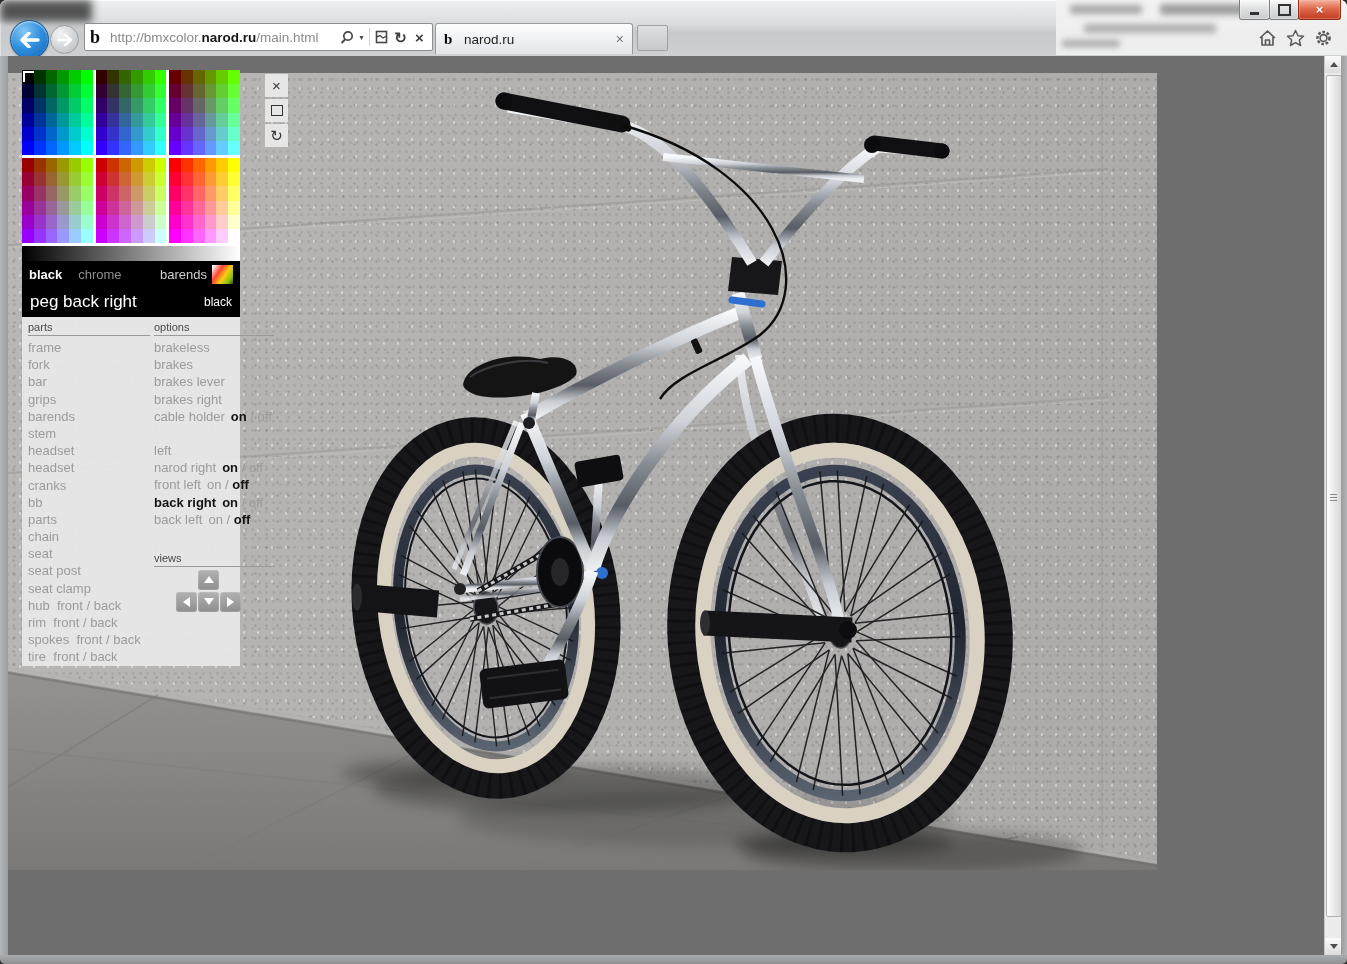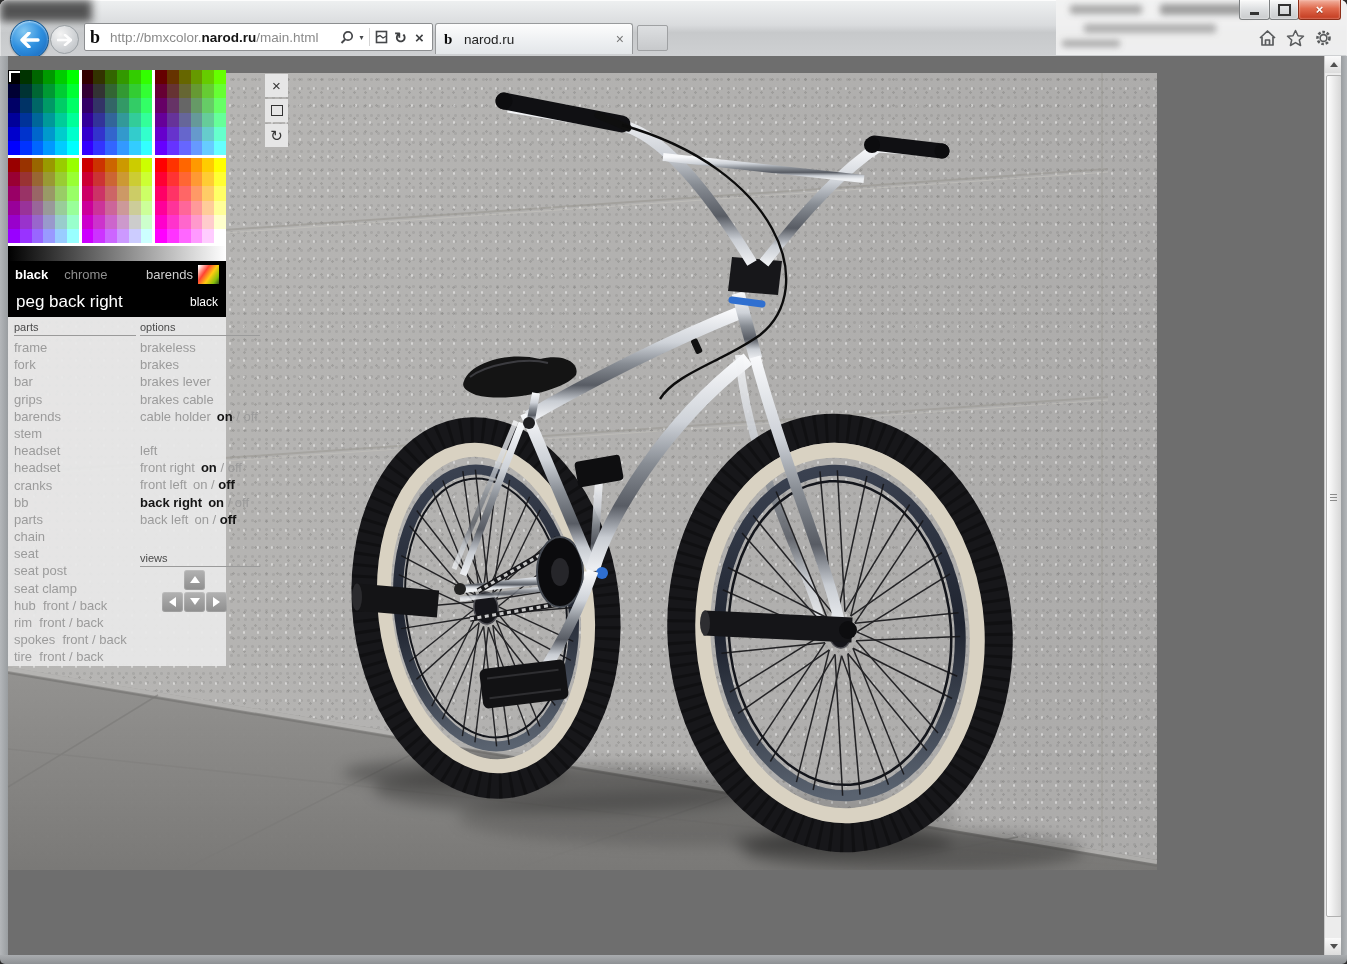--- a/index.html
+++ b/index.html
@@ -79,21 +79,21 @@
     background-image:
       radial-gradient(circle, rgba(55,55,52,.16) 1px, transparent 1.5px),
       radial-gradient(circle, rgba(255,255,255,.45) 1px, transparent 1.4px),
       radial-gradient(circle, rgba(55,55,52,.10) 1.2px, transparent 1.7px),
       linear-gradient(100deg,#b8b7b5,#acabaa);
     background-size:11px 13px, 14px 17px, 7px 9px, 100% 100%;
     background-position:0 0, 5px 7px, 3px 2px, 0 0;}
   .photo svg{position:absolute;left:0;top:0;}
 
   
-  .panel{position:absolute;left:0;top:14px;width:218px;z-index:6;}
+  .panel{position:absolute;left:0;top:14px;width:218px;z-index:6;padding-left:14px;}
   .palette-wrap{position:relative;background:#fff;padding-bottom:3px;}
   .pal-grid{display:grid;grid-template-columns:repeat(3,1fr);gap:3px;}
   .pal-block{display:grid;grid-template-columns:repeat(6,1fr);grid-template-rows:repeat(6,1fr);height:85px;}
   .pal-cell{width:100%;height:100%;}
   .pal-marker{position:absolute;left:1px;top:1px;width:9px;height:9px;border-left:2px solid #fff;border-top:2px solid #fff;}
   .grayscale{height:15px;background:linear-gradient(to right,#000,#fff);}
   .ptabs{height:26px;background:#000;display:flex;align-items:center;padding:0 7px;font-size:13px;}
   .pt{margin-right:16px;}
   .pt-black{color:#fff;font-weight:bold;}
   .pt-chrome{color:#8e8e8e;}
@@ -707,25 +707,25 @@
               <div class="row"><span class="lbl">spokes</span><span class="lbl">  front</span><span class="lbl"> / back</span></div>
               <div class="row"><span class="lbl">tire</span><span class="lbl">  front</span><span class="lbl"> / back</span></div>
             </div>
         </div>
         <div class="col col-options">
           <div class="lhead">options</div>
           <div id="options-list">
               <div class="row"><span class="lbl">brakeless</span></div>
               <div class="row"><span class="lbl">brakes</span></div>
               <div class="row"><span class="lbl">brakes lever</span></div>
-              <div class="row"><span class="lbl">brakes cable</span></div>
+              <div class="row"><span class="lbl">brakes right</span></div>
               <div class="row"><span class="lbl">cable holder</span><span class="tog lbl strong">on</span><span class="lbl"> / </span><span class="lbl">off</span></div>
               <div class="row spacer"></div>
               <div class="row"><span class="lbl">left</span></div>
-              <div class="row"><span class="lbl">front right</span><span class="tog lbl strong">on</span><span class="lbl"> / </span><span class="lbl">off</span></div>
+              <div class="row"><span class="lbl">narod right</span><span class="tog lbl strong">on</span><span class="lbl"> / </span><span class="lbl">off</span></div>
               <div class="row"><span class="lbl">front left</span><span class="tog lbl">on</span><span class="lbl"> / </span><span class="lbl strong">off</span></div>
               <div class="row"><span class="lbl strong">back right</span><span class="tog lbl strong">on</span><span class="lbl"> / </span><span class="lbl">off</span></div>
               <div class="row"><span class="lbl">back left</span><span class="tog lbl">on</span><span class="lbl"> / </span><span class="lbl strong">off</span></div>
             </div>
           <div class="views-block">
             <div class="lhead">views</div>
             <div class="nav">
               <div class="abtn up">
                   <div class="tri t-up"></div>
                 </div>

